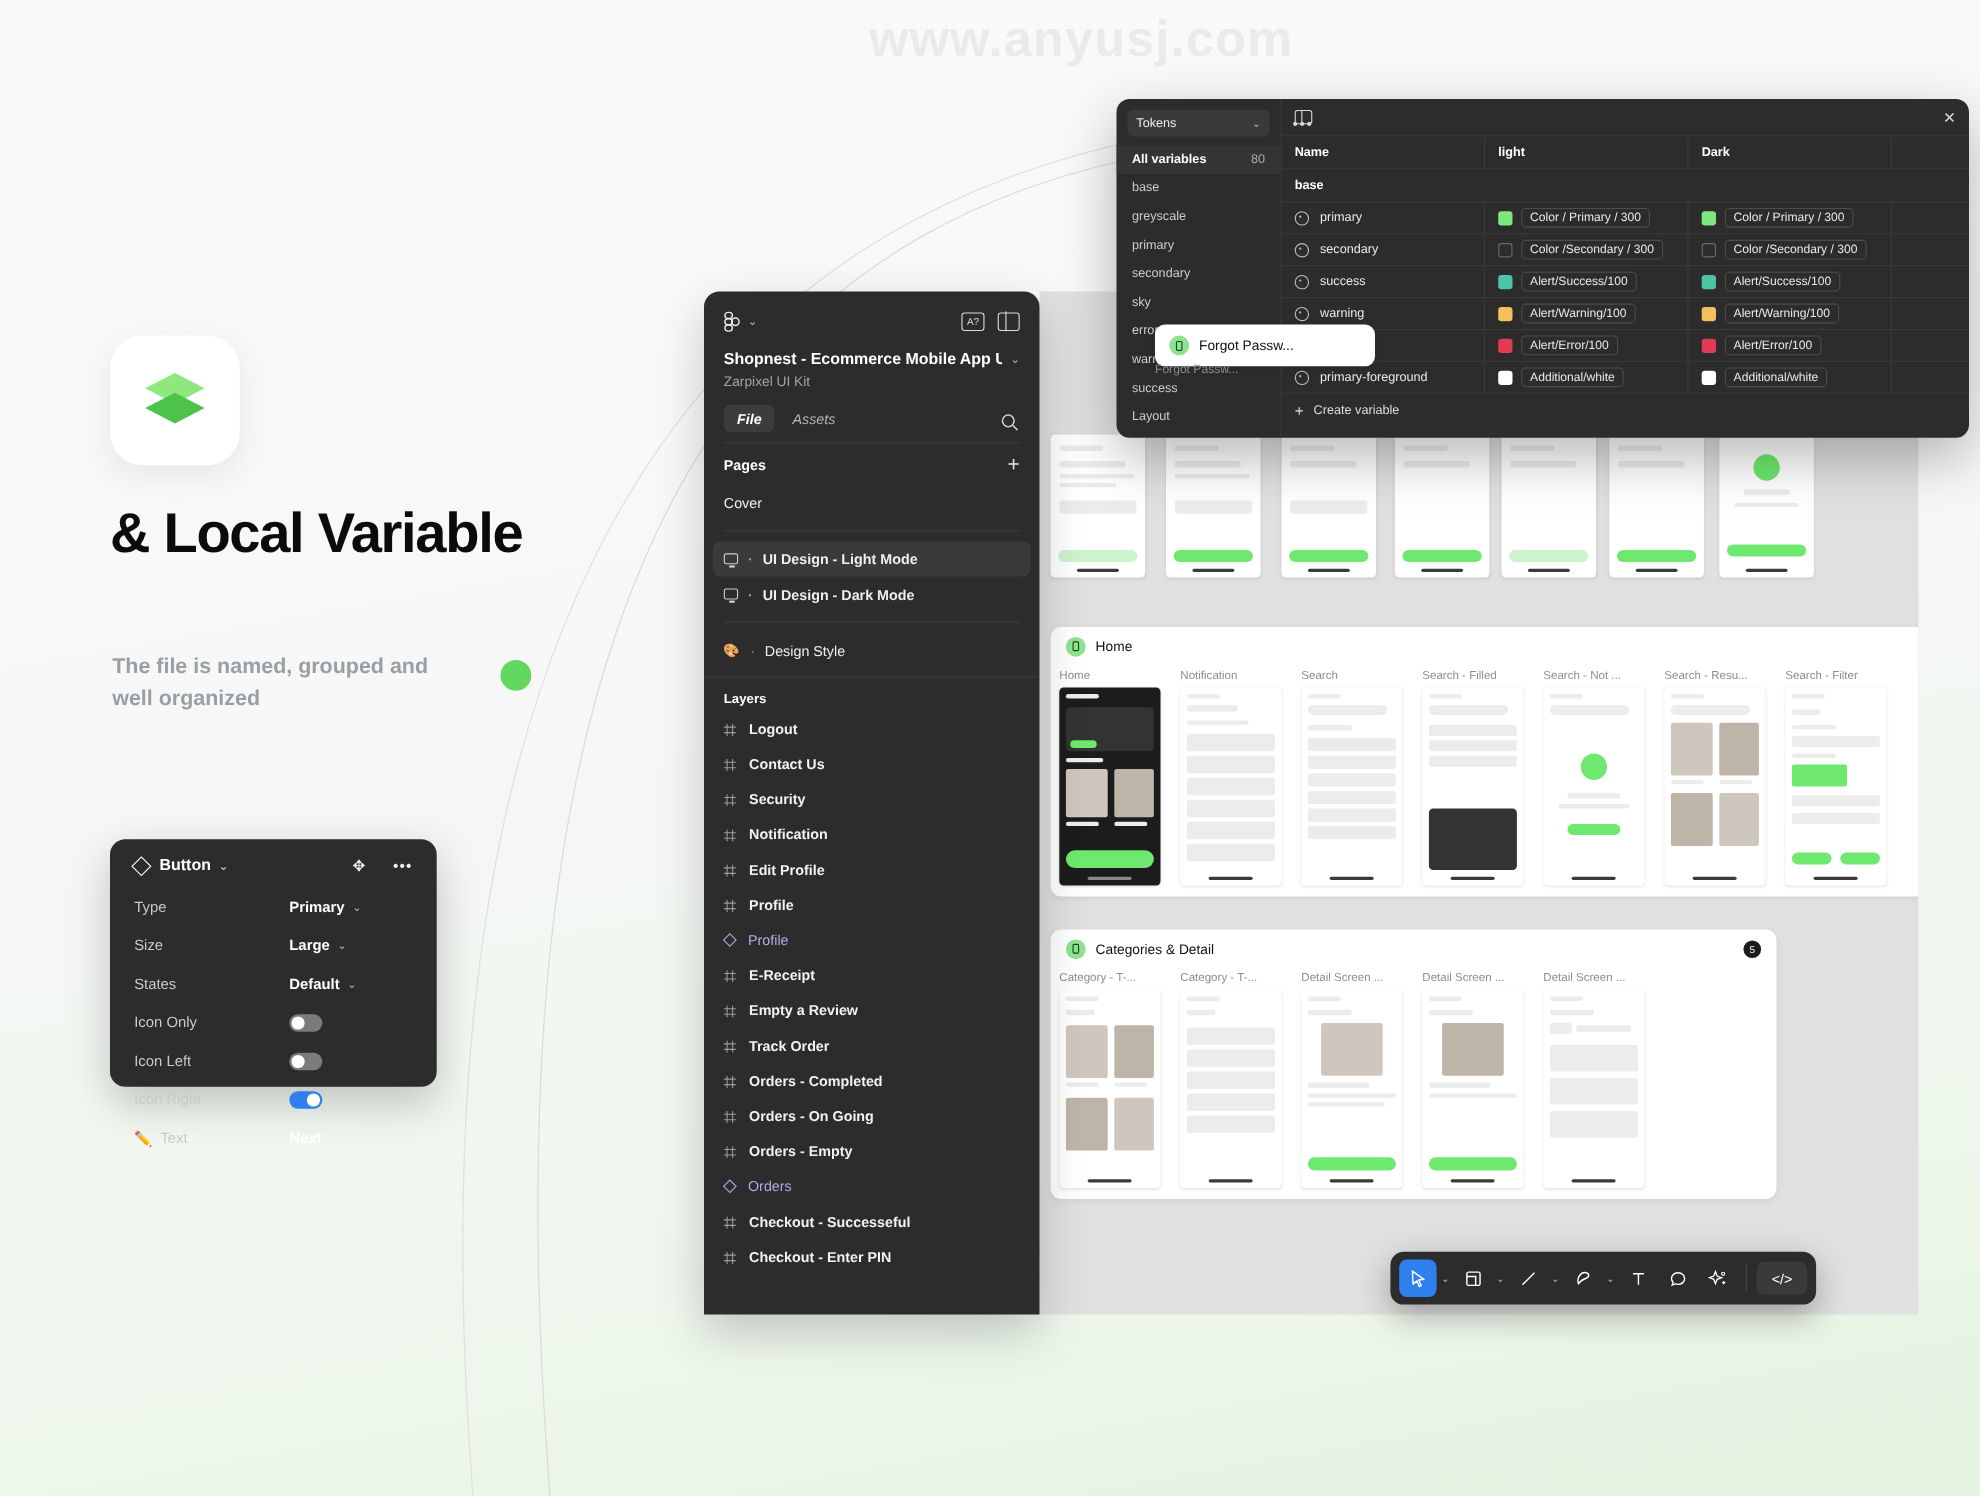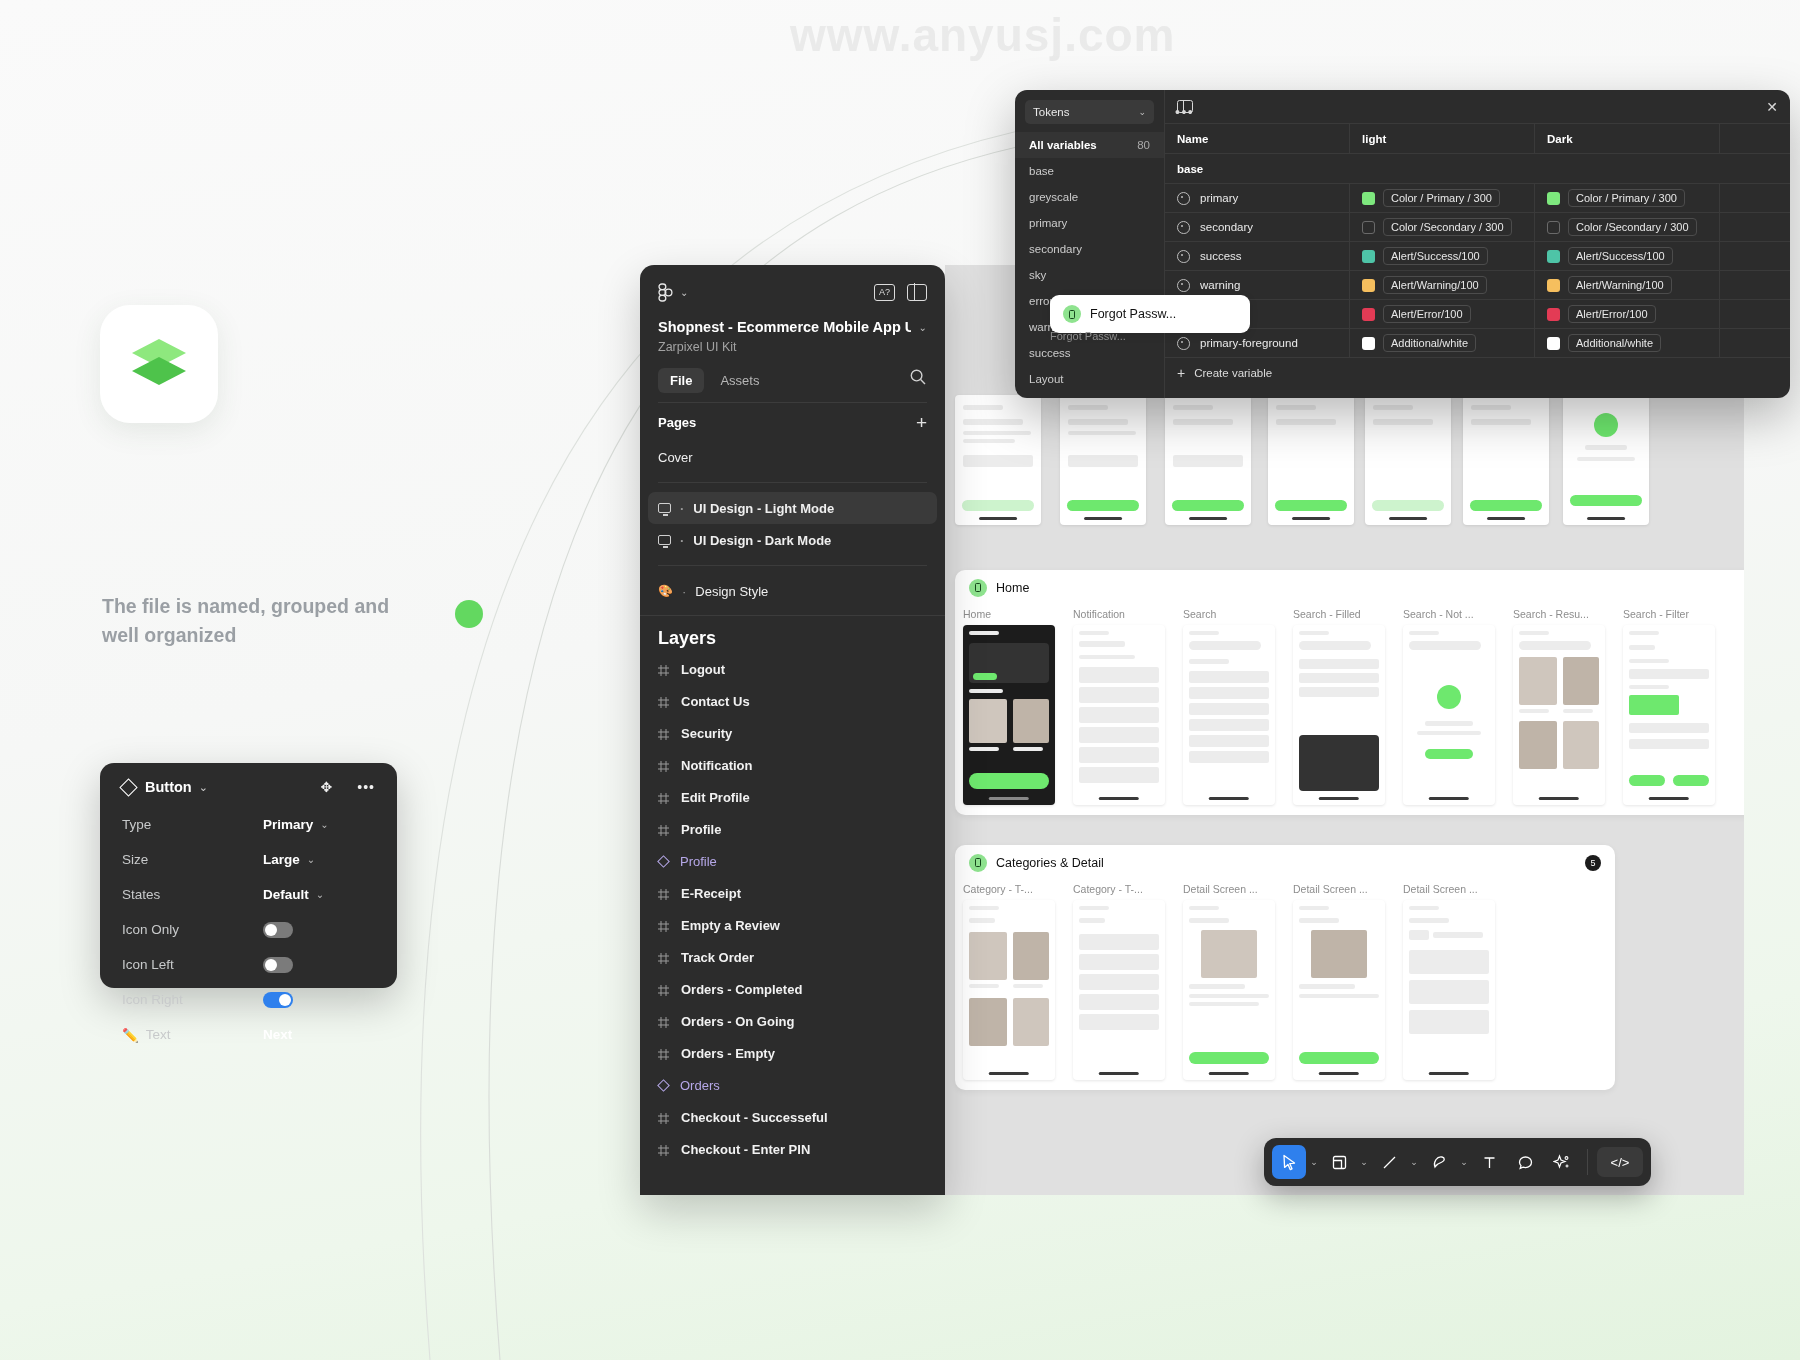--- a/index.html
+++ b/index.html
@@ -106,43 +106,43 @@
     width:21px;height:17px;border:1.4px solid #dcdcdc;border-radius:3px;
     font-size:9px; display:flex;align-items:center;justify-content:center;color:#dcdcdc;margin-right:12px;
   }
   .fp-split { width:20px;height:17px;border:1.4px solid #dcdcdc;border-radius:3px;position:relative;}
   .fp-split::after{content:"";position:absolute;left:6px;top:-1.4px;bottom:-1.4px;width:1.4px;background:#dcdcdc;}
   .fp-filename { margin-top: 14px; display:flex; align-items:center; justify-content:space-between; }
   .fp-filename .nm { font-size:14.5px; font-weight:700; color:#fff; white-space:nowrap; overflow:hidden;}
   .fp-filename .cv { color:#bdbdbd; font-size:10px; padding-left:8px;}
   .fp-sub { font-size:12.5px; color:#a3a3a3; margin-top:5px; }
   .fp-tabs {
-    margin-top: 14px; display:flex; align-items:flex-start; gap:4px;
-    border-bottom: 1px solid #3c3c3c; padding-bottom: 9px;
+    margin-top: 14px; display:flex; align-items:flex-end; gap:4px;
+    border-bottom: 1px solid #3c3c3c; padding-bottom: 9px; font-style: italic;
   }
   .fp-tab { font-size:13px; padding:5px 12px; border-radius:6px; color:#b6b6b6; cursor:pointer; }
   .fp-tab.active { background:#3c3c3c; color:#fff; font-weight:700; }
   .fp-tabs .sp { flex:1; }
   .fp-search { width:18px;height:18px; position:relative; cursor:pointer; }
 
   .fp-sec { padding: 0 18px; }
   .fp-sechead { display:flex;align-items:center;justify-content:space-between; height:38px; }
   .fp-sechead .t { font-size:13px; font-weight:700; color:#fff; }
   .fp-plus { font-size:19px;color:#e2e2e2;line-height:1;cursor:pointer;font-weight:300;}
   .fp-item { height:32px; display:flex; align-items:center; gap:9px; font-size:13px; color:#efefef; border-radius:7px; padding: 0 10px; margin: 0 -10px; cursor:pointer; }
   .fp-item.page { font-weight:700; }
   .fp-item.sel { background:#3a3a3a; }
   .fp-item .dot { color:#9a9a9a; font-size:13px; }
   .hr { height:1px; background:#3c3c3c; margin: 9px 0; }
   .mon {
     width:13px;height:10px;border:1.4px solid #cfcfcf;border-radius:2px;position:relative;flex:0 0 auto;
   }
   .mon::after{content:"";position:absolute;left:4px;top:10px;width:5px;height:1.6px;background:#cfcfcf;}
   .pal { font-size:12px; }
-  .layers-head { font-size:18px; font-weight:700; color:#fff; padding: 12px 18px 4px 18px; }
+  .layers-head { font-size:12px; font-weight:700; color:#fff; padding: 12px 18px 4px 18px; }
   .layer { height:32px; display:flex; align-items:center; gap:12px; padding: 0 18px; font-size:13px; cursor:pointer; }
   .layer .ico-frame { width:11px;height:11px;position:relative;flex:0 0 auto;}
   .layer .nm { font-weight:700; color:#f2f2f2; }
   .layer.comp .nm { font-weight:400; color:#b6a8e8; }
   .layer .ico-diamond { width:9px;height:9px;border:1.3px solid #b6a8e8;transform:rotate(45deg);flex:0 0 auto;margin-left:1px;}
 
   
   .canvas {
     position: absolute; left: 945px; top: 265px;
     width: 799px; height: 930px;
@@ -248,20 +248,21 @@
   <div class="wm wm-mid">www.anyusj.com</div>
 
   <div class="logo-badge">
     <svg width="62" height="58" viewBox="0 0 62 58">
       <path d="M31 4 L58 18 L31 32 L4 18 Z" fill="#8ee87e"></path>
       <path d="M31 22 L58 36 L31 50 L4 36 Z" fill="#4ec34b"></path>
     </svg>
   </div>
 
   <div class="hero-title">
+    <div>&amp; Local Variable</div>
   </div>
   <div class="hero-sub">The file is named, grouped and well organized</div>
 
 
   <div style="position:absolute;left:455px;top:600px;width:28px;height:28px;border-radius:50%;background:#63d860;"></div>
 
   <div class="btn-panel">
     <div class="bp-head">
       <span class="diamond"></span>
       <span class="bp-title">Button</span>

